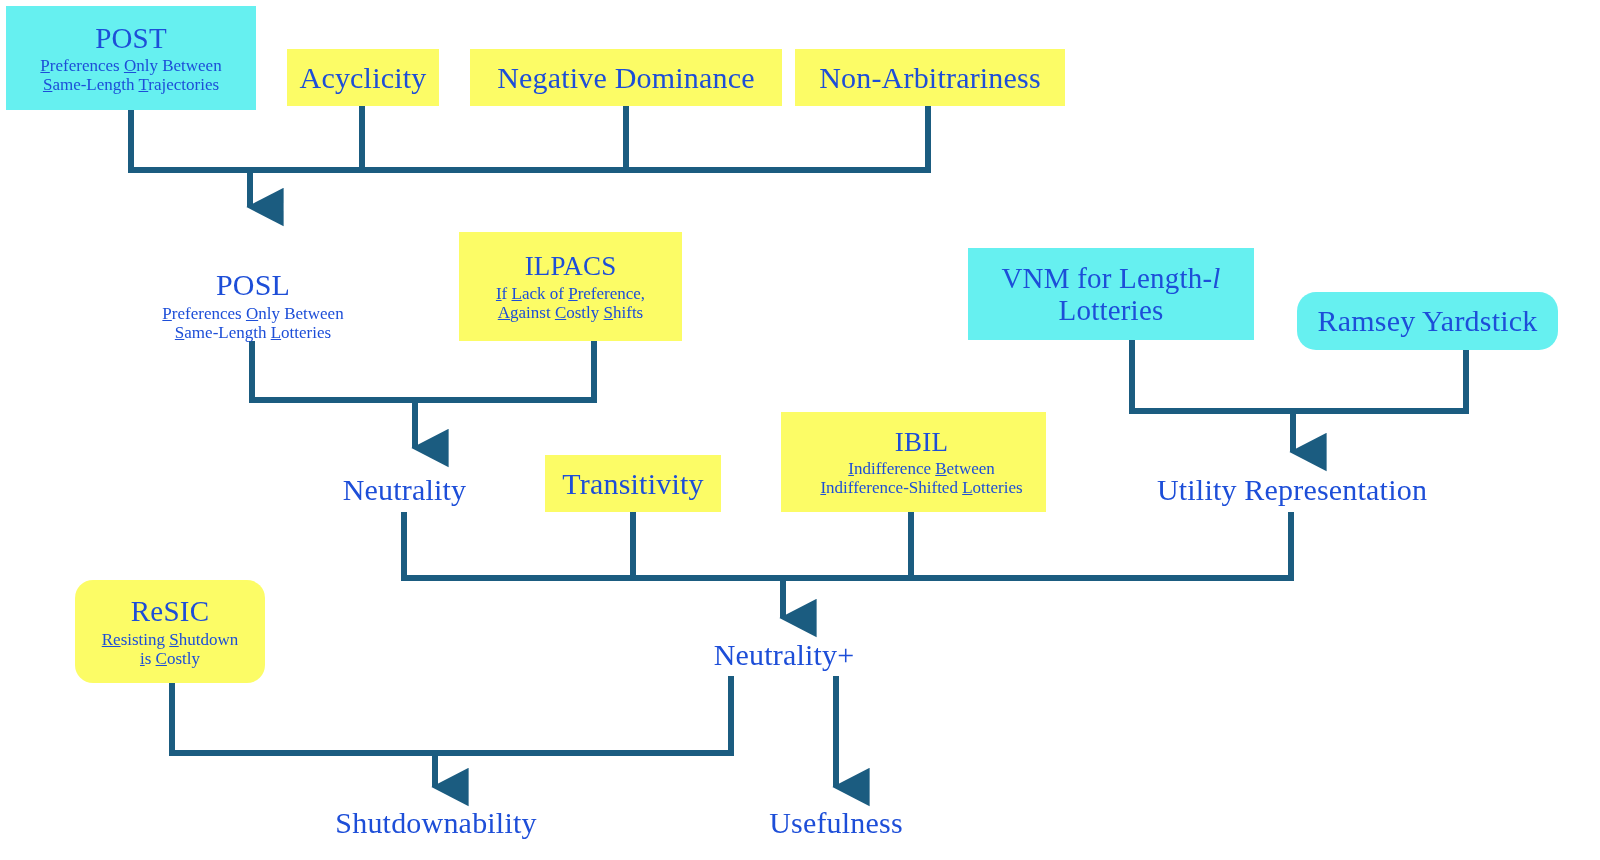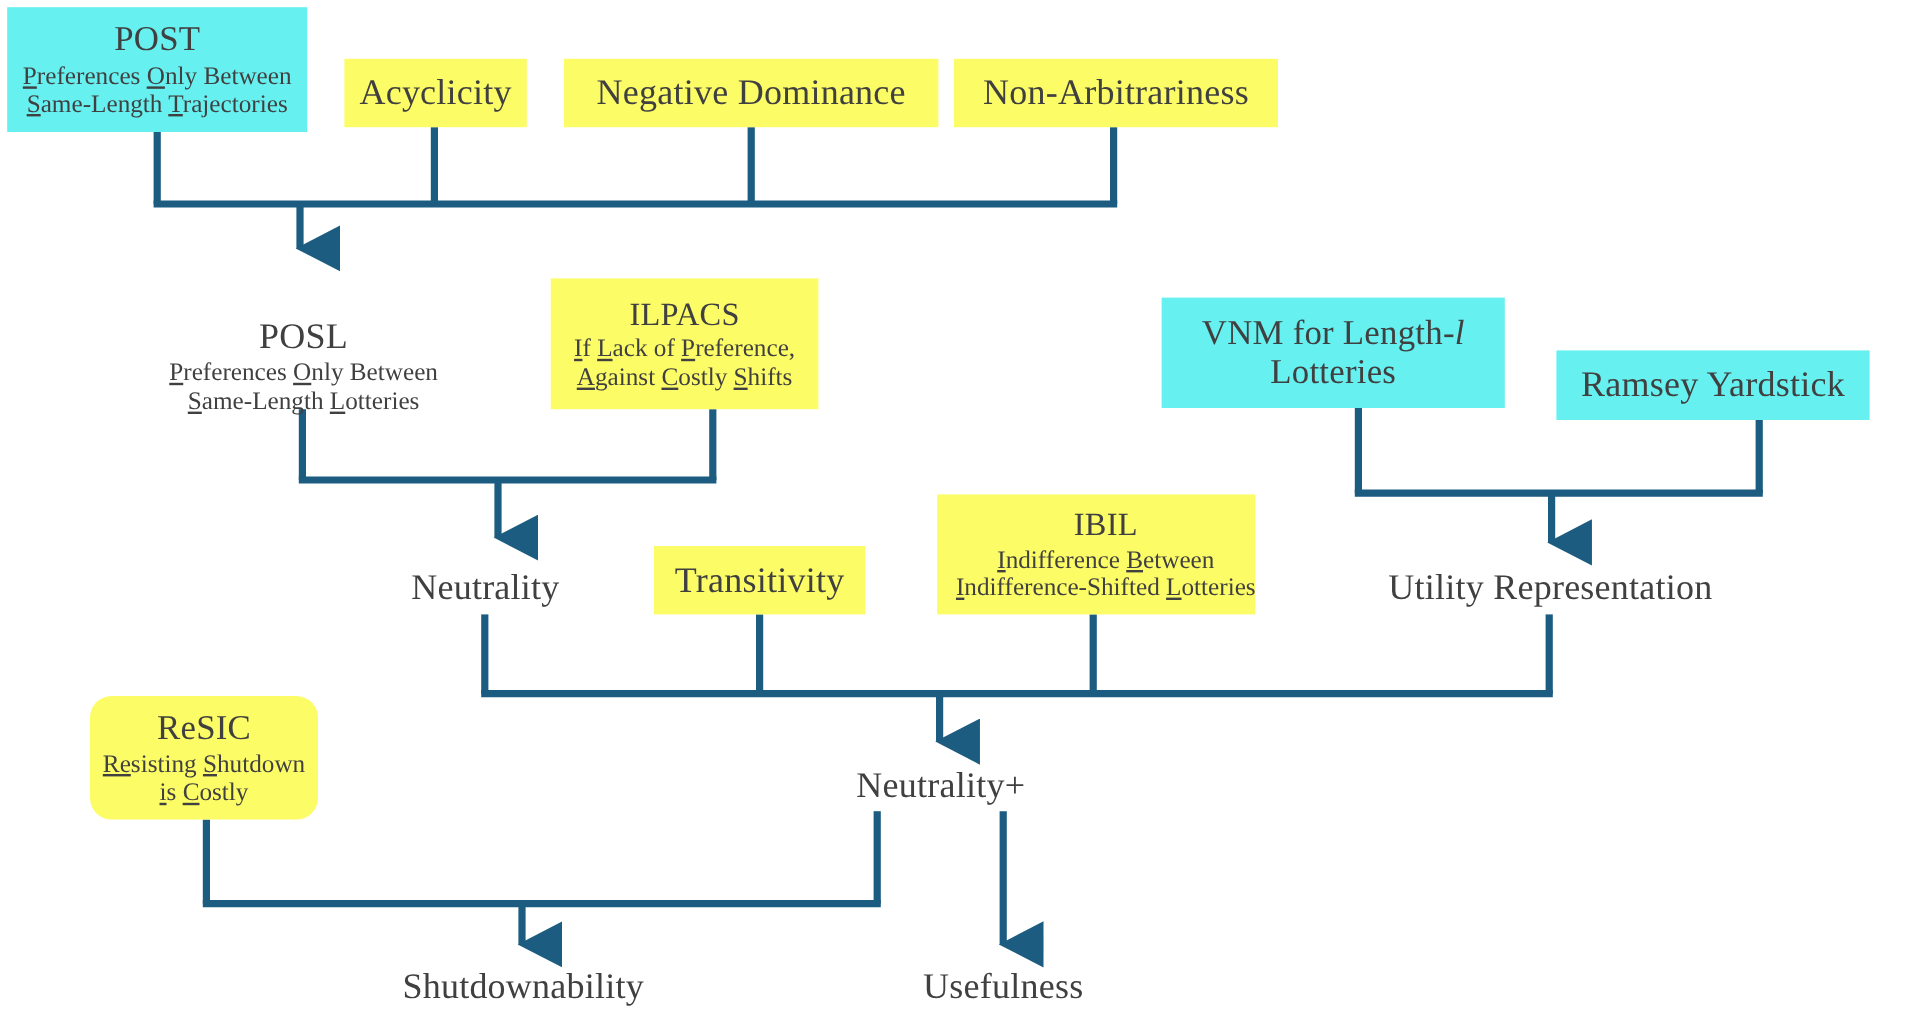--- a/index.html
+++ b/index.html
@@ -24,34 +24,34 @@
     pointer-events: none;
   }
   .node {
     position: absolute;
     box-sizing: border-box;
     display: flex;
     flex-direction: column;
     align-items: center;
     justify-content: center;
     text-align: center;
-    color: #404040;
+    color: #1d4ed8;
     line-height: 1.12;
   }
   .node.filled-cyan { background: #66f0f0; }
   .node.filled-yellow { background: #fcfc66; }
   .node.plain { background: transparent; }
   .node-title {
     font-size: 29px;
     letter-spacing: 0.2px;
     white-space: nowrap;
   }
   .node-title.small { font-size: 27px; }
   .node-sub {
-    font-size: 21px;
+    font-size: 17px;
     margin-top: 2px;
     white-space: nowrap;
   }
   .node-sub .ul { text-decoration: underline; }
   .node-line { display: block; }
   .title-only .node-title { font-size: 30px; }
   .plain .node-title { font-size: 30px; }
   .it { font-style: italic; }
 </style>
 </head>
@@ -148,21 +148,21 @@
       <span class="node-line"><span class="ul">I</span>f <span class="ul">L</span>ack of <span class="ul">P</span>reference,</span>
       <span class="node-line"><span class="ul">A</span>gainst <span class="ul">C</span>ostly <span class="ul">S</span>hifts</span>
     </span>
   </div>
 
   <div class="node filled-cyan" style="left:968px; top:248px; width:286px; height:92px;">
     <span class="node-title"><span>VNM for Length-</span><span class="it">l</span></span>
     <span class="node-title">Lotteries</span>
   </div>
 
-  <div class="node filled-cyan title-only" style="left:1297px; top:292px; width:261px; height:58px;">
+  <div class="node filled-cyan title-only" style="left:1297px; top:292px; width:261px; height:58px;border-radius:19px;">
     <span class="node-title">Ramsey Yardstick</span>
   </div>
 
   <div class="node plain" style="left:331px; top:468px; width:147px; height:44px;">
     <span class="node-title">Neutrality</span>
   </div>
 
   <div class="node filled-yellow title-only" style="left:545px; top:455px; width:176px; height:57px;">
     <span class="node-title">Transitivity</span>
   </div>

